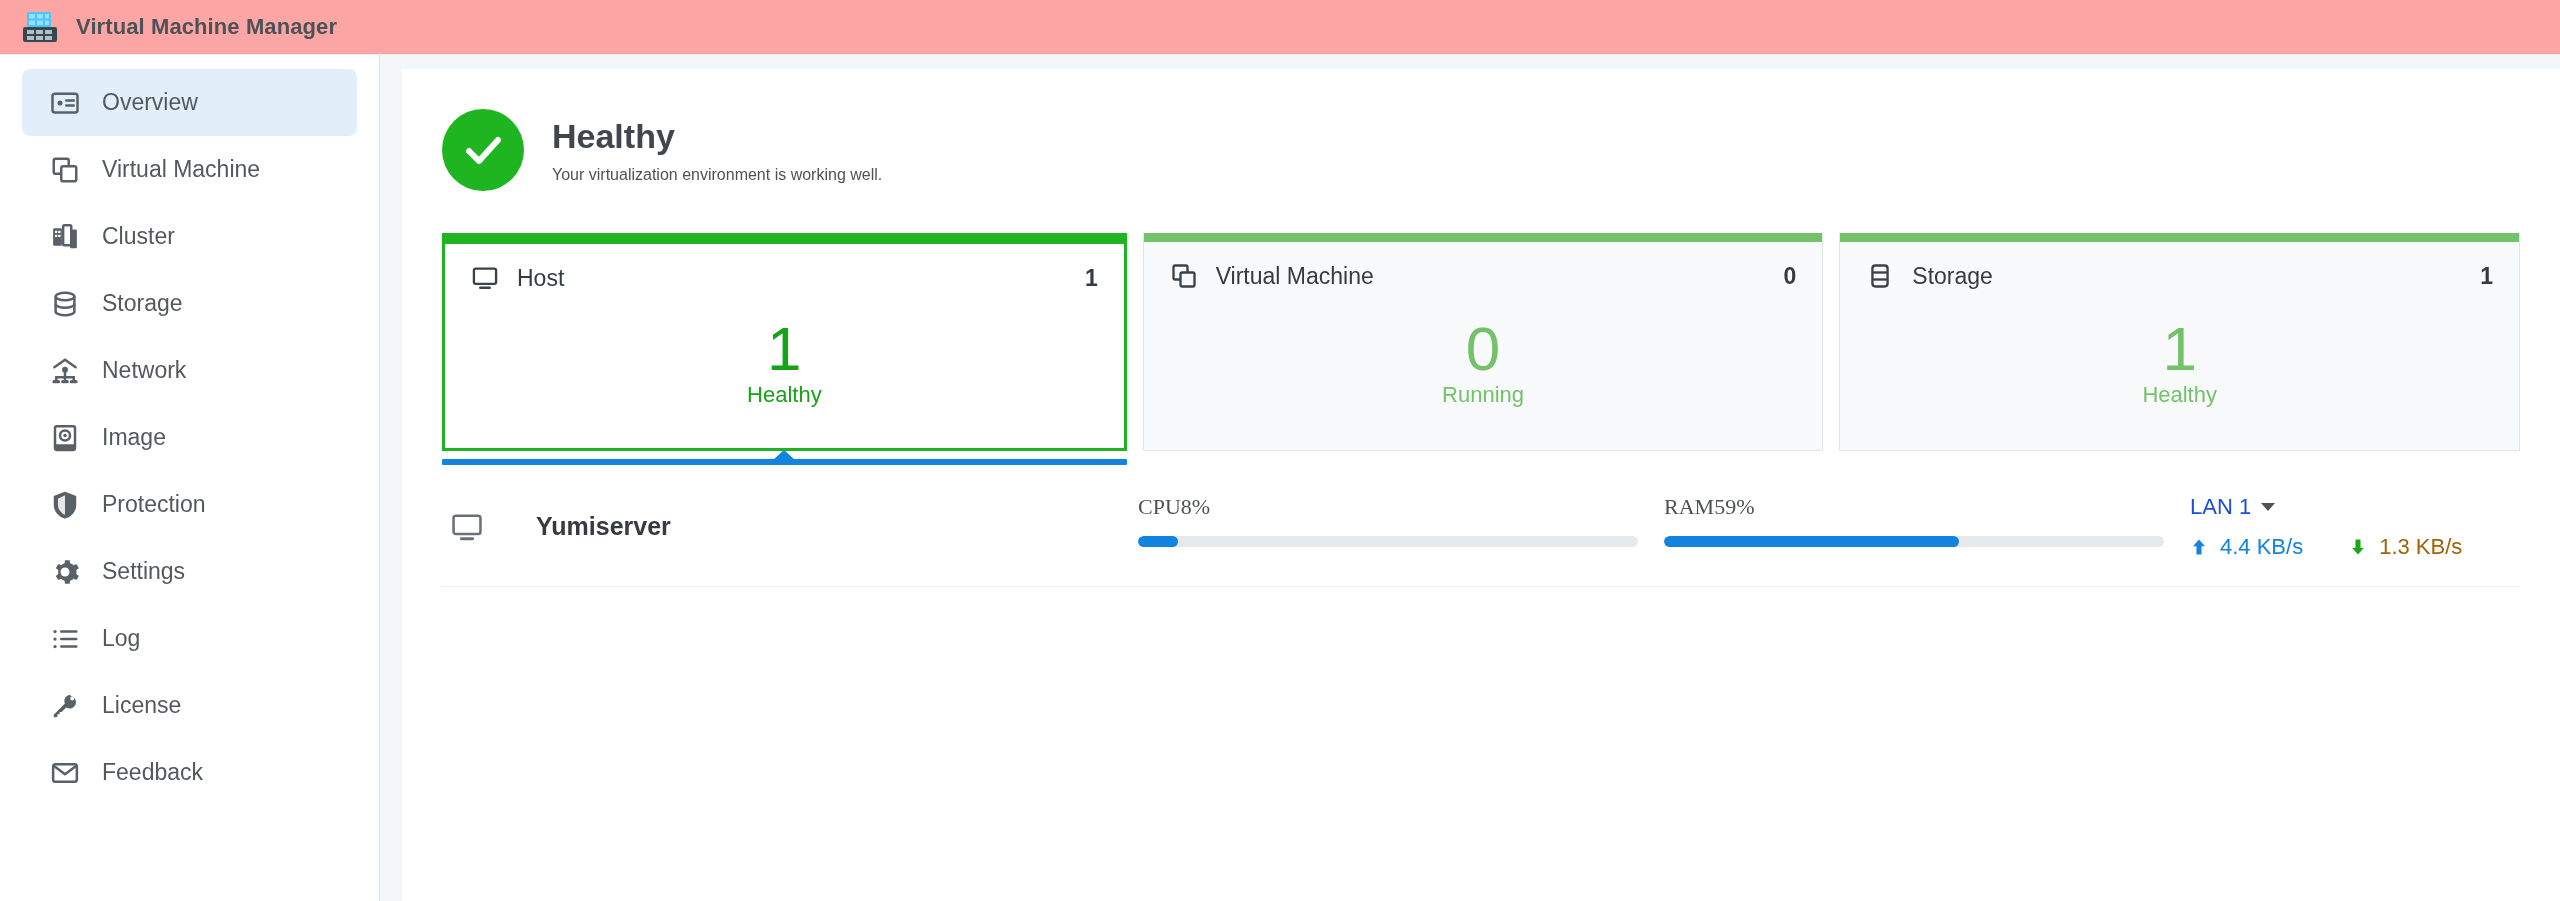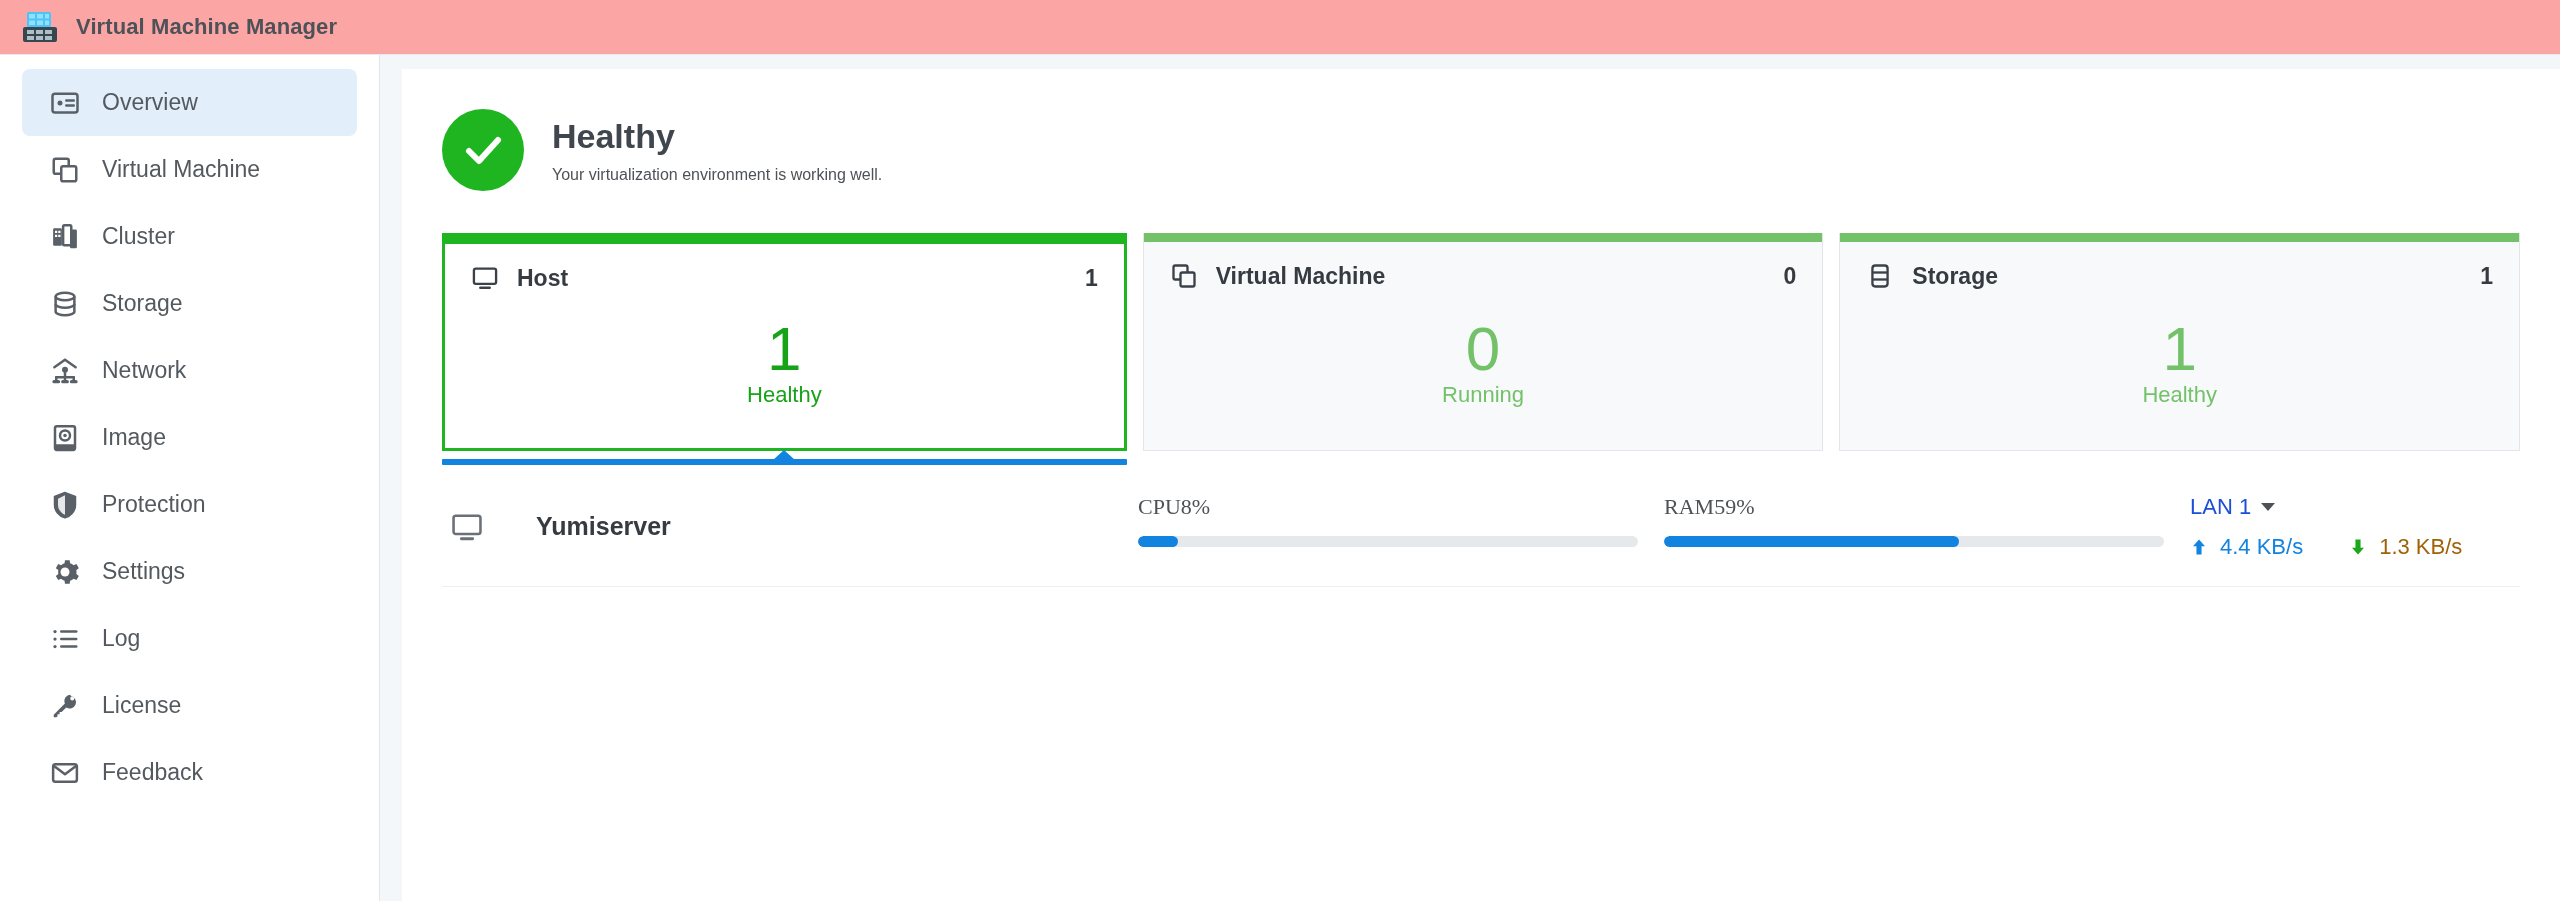--- a/index.html
+++ b/index.html
@@ -90,21 +90,21 @@
     border: 3px solid #1eb520;
     border-top: none;
   }
   .card.selected .card-top { height: 11px; background: #1eb520; }
   .card-head {
     display: flex; align-items: center;
     padding: 20px 26px 0 26px;
     gap: 18px;
   }
   .card-ico { width: 28px; height: 28px; flex: none; }
-  .card-name { font-size: 23px; font-weight: bold; color: #353b41; white-space: nowrap; }
+  .card-name { font-size: 23px; font-weight: normal; color: #353b41; white-space: nowrap; }
   .card-count { margin-left: auto; font-size: 23px; font-weight: bold; color: #353b41; }
   .card-body {
     flex: 1; display: flex; flex-direction: column;
     align-items: center; justify-content: center;
     gap: 2px; padding-bottom: 14px;
   }
   .card-big { font-size: 62px; line-height: 1; color: #73c269; font-weight: normal; }
   .card-state { font-size: 22px; color: #73c269; }
   .card.selected .card-big,
   .card.selected .card-state { color: #17a317; }

